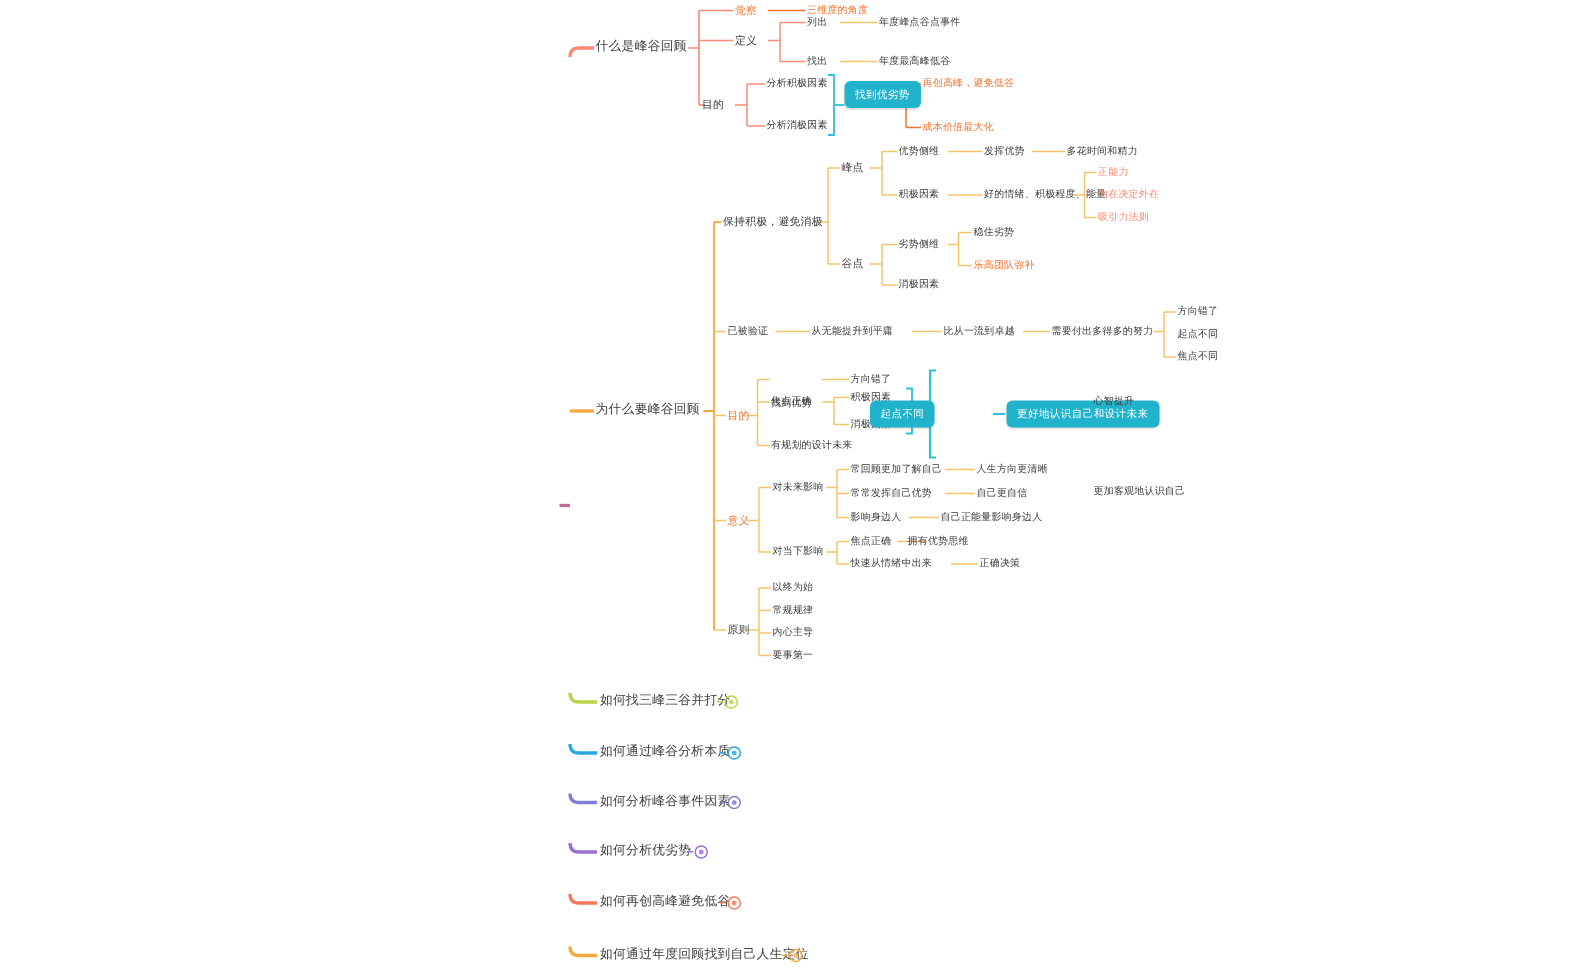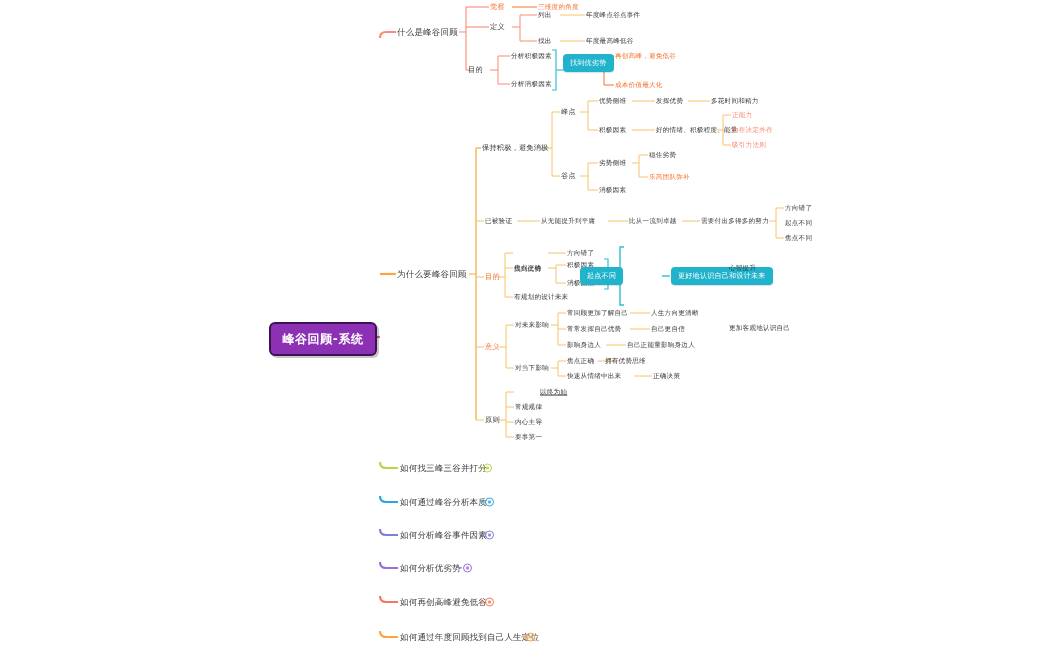--- a/index.html
+++ b/index.html
@@ -167,23 +167,20 @@
     <path d="M598,361 L618,361" stroke="#f6c36a" stroke-width="1" fill="none"></path>
     <path d="M634,376 L652,376" stroke="#f6c36a" stroke-width="1" fill="none"></path>
 
     <path d="M498,420 L506,420 L506,392 M506,420 L506,437" stroke="#f6c36a" stroke-width="1" fill="none"></path>
     <path d="M506,392 L514,392" stroke="#f6c36a" stroke-width="1" fill="none"></path>
     <path d="M506,407 L514,407" stroke="#f6c36a" stroke-width="1" fill="none"></path>
     <path d="M506,422 L514,422" stroke="#f6c36a" stroke-width="1" fill="none"></path>
     <path d="M506,437 L514,437" stroke="#f6c36a" stroke-width="1" fill="none"></path>
   </svg>
 
-  <div class="root">
-    <span>峰谷回顾-系统</span>
-  </div>
 
   <div class="lbl b-main" style="left:397px;top:32px;">什么是峰谷回顾</div>
 
   <div class="lbl b-sub t-orange" style="left:490px;top:7px;">觉察</div>
   <div class="lbl b-leaf t-orange" style="left:538px;top:7px;">三维度的角度</div>
 
   <div class="lbl b-sub" style="left:490px;top:27px;">定义</div>
   <div class="lbl b-leaf" style="left:538px;top:15px;">列出</div>
   <div class="lbl b-leaf" style="left:586px;top:15px;">年度峰点谷点事件</div>
   <div class="lbl b-leaf" style="left:538px;top:41px;">找出</div>
@@ -244,21 +241,21 @@
   <div class="lbl b-leaf" style="left:651px;top:329px;">自己更自信</div>
   <div class="lbl b-leaf" style="left:567px;top:345px;">影响身边人</div>
   <div class="lbl b-leaf" style="left:627px;top:345px;">自己正能量影响身边人</div>
   <div class="lbl b-leaf" style="left:515px;top:368px;">对当下影响</div>
   <div class="lbl b-leaf" style="left:567px;top:361px;">焦点正确</div>
   <div class="lbl b-leaf" style="left:605px;top:361px;">拥有优势思维</div>
   <div class="lbl b-leaf" style="left:567px;top:376px;">快速从情绪中出来</div>
   <div class="lbl b-leaf" style="left:653px;top:376px;">正确决策</div>
 
   <div class="lbl b-sub" style="left:485px;top:420px;">原则</div>
-  <div class="lbl b-leaf" style="left:540px;top:392px;text-decoration:underline;">以终为始</div>
+  <div class="lbl b-leaf" style="left:515px;top:392px;">以终为始</div>
   <div class="lbl b-leaf" style="left:515px;top:407px;">常规规律</div>
   <div class="lbl b-leaf" style="left:515px;top:422px;">内心主导</div>
   <div class="lbl b-leaf" style="left:515px;top:437px;">要事第一</div>
 
   <div class="lbl b-main" style="left:400px;top:468px;">如何找三峰三谷并打分</div>
   <div class="badge-dash" style="left:478px;top:468px;background:#b8d44a;"></div>
   <div class="badge" style="left:483px;top:468px;border:1.2px solid #b8d44a;color:#b8d44a;"></div>
 
   <div class="lbl b-main" style="left:400px;top:502px;">如何通过峰谷分析本质</div>
   <div class="badge-dash" style="left:480px;top:502px;background:#29a8e0;"></div>

